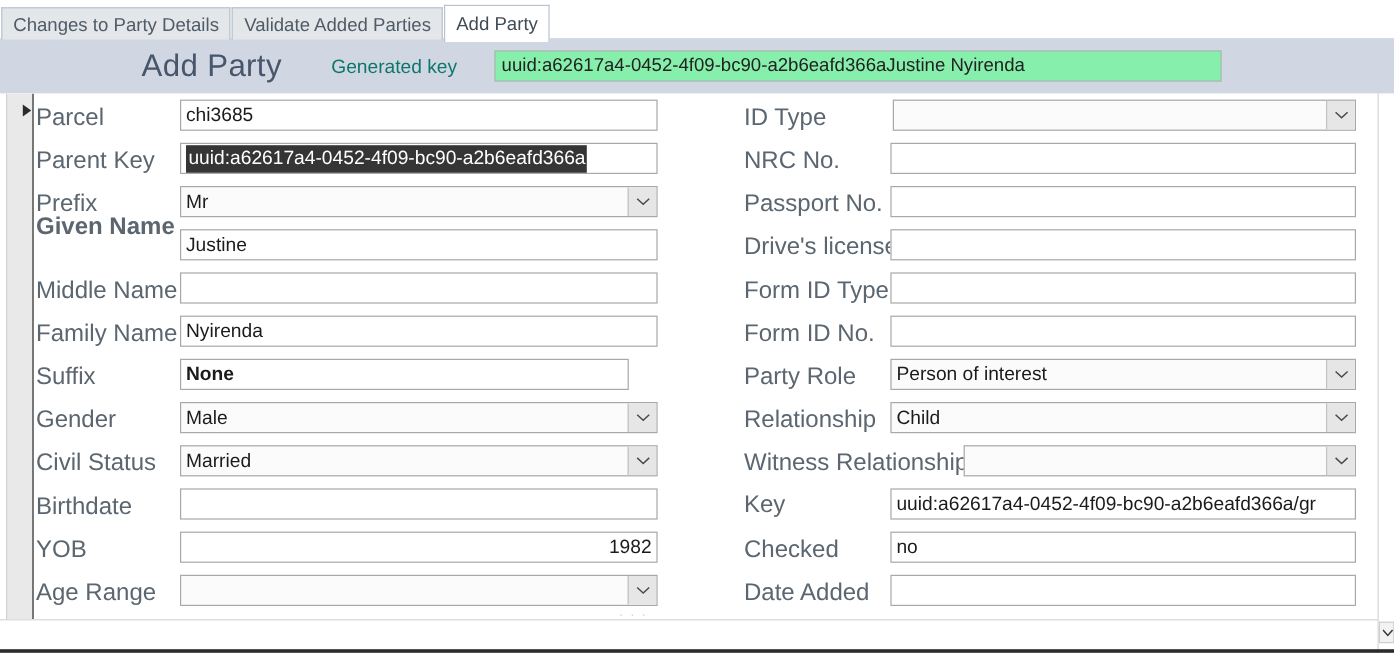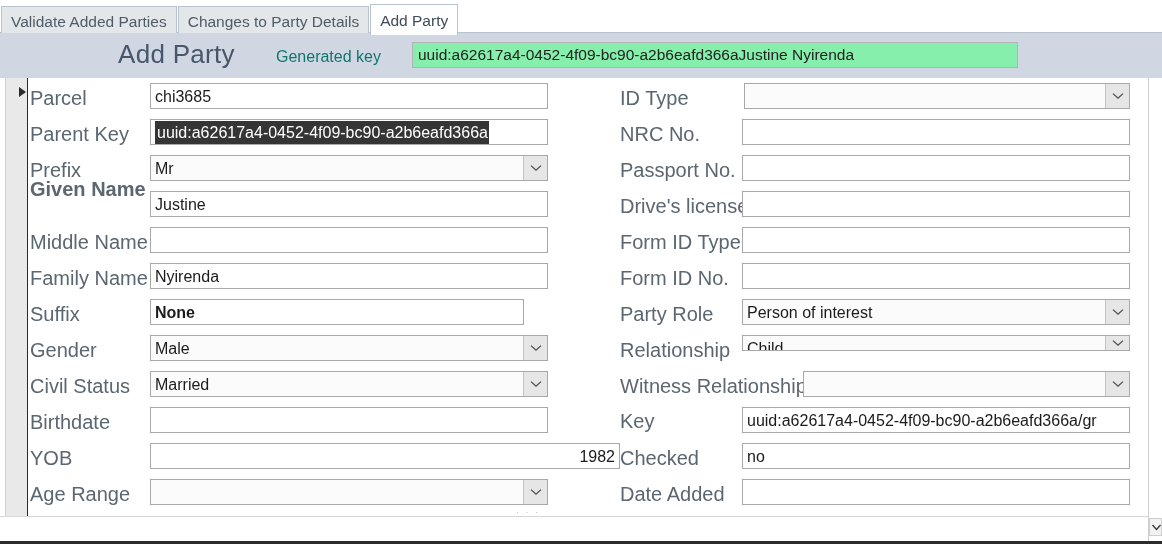--- a/index.html
+++ b/index.html
@@ -206,22 +206,22 @@
     font-size: 9px;
     color: #bdbdbd;
     letter-spacing: 2px;
   }
 </style>
 </head>
 <body>
 
 <div class="tabstrip">
   <div class="tabstrip-inner" id="tabs-holder">
+      <div class="tab">Changes to Party Details</div>
       <div class="tab">Validate Added Parties</div>
-      <div class="tab">Changes to Party Details</div>
       <div class="tab active">Add Party</div>
     </div>
 </div>
 
 <div class="form-header">
   <div class="form-title">Add Party</div>
   <div class="genkey-label">Generated key</div>
 </div>
 <div class="genkey-box">
   <span>uuid:a62617a4-0452-4f09-bc90-a2b6eafd366aJustine Nyirenda</span>
@@ -281,21 +281,21 @@
           <svg width="12" height="8" viewBox="0 0 12 8">
             <path d="M1 1.6 L6 6.2 L11 1.6" fill="none" stroke="#4a4a4a" stroke-width="1.25"></path>
           </svg>
         </div>
       </div>
       <div class="field-label" style="left: 30px; top: 333px;">Birthdate</div>
       <div class="field-box" style="left: 150px; top: 329px; width: 398px; height: 26px;">
         <span class="val"></span>
       </div>
       <div class="field-label" style="left: 30px; top: 369px;">YOB</div>
-      <div class="field-box" style="left: 150px; top: 365px; width: 470px; height: 26px;">
+      <div class="field-box" style="left: 150px; top: 365px; width: 398px; height: 26px;">
         <span class="val right">1982</span>
       </div>
       <div class="field-label" style="left: 30px; top: 405px;">Age Range</div>
       <div class="field-box combo" style="left: 150px; top: 401px; width: 398px; height: 26px;">
         <span class="val"></span>
         <div class="combo-btn">
           <svg width="12" height="8" viewBox="0 0 12 8">
             <path d="M1 1.6 L6 6.2 L11 1.6" fill="none" stroke="#4a4a4a" stroke-width="1.25"></path>
           </svg>
         </div>
@@ -334,21 +334,21 @@
       <div class="field-label" style="left: 620px; top: 225px;">Party Role</div>
       <div class="field-box combo" style="left: 742px; top: 221px; width: 388px; height: 26px;">
         <span class="val">Person of interest</span>
         <div class="combo-btn">
           <svg width="12" height="8" viewBox="0 0 12 8">
             <path d="M1 1.6 L6 6.2 L11 1.6" fill="none" stroke="#4a4a4a" stroke-width="1.25"></path>
           </svg>
         </div>
       </div>
       <div class="field-label" style="left: 620px; top: 261px;">Relationship</div>
-      <div class="field-box combo" style="left: 742px; top: 257px; width: 388px; height: 16px;">
+      <div class="field-box combo" style="left: 742px; top: 257px; width: 388px; height: 26px;">
         <span class="val">Child</span>
         <div class="combo-btn">
           <svg width="12" height="8" viewBox="0 0 12 8">
             <path d="M1 1.6 L6 6.2 L11 1.6" fill="none" stroke="#4a4a4a" stroke-width="1.25"></path>
           </svg>
         </div>
       </div>
       <div class="field-label" style="left: 620px; top: 297px;">Witness Relationship</div>
       <div class="field-box combo" style="left: 803px; top: 293px; width: 327px; height: 26px;">
         <span class="val"></span>

